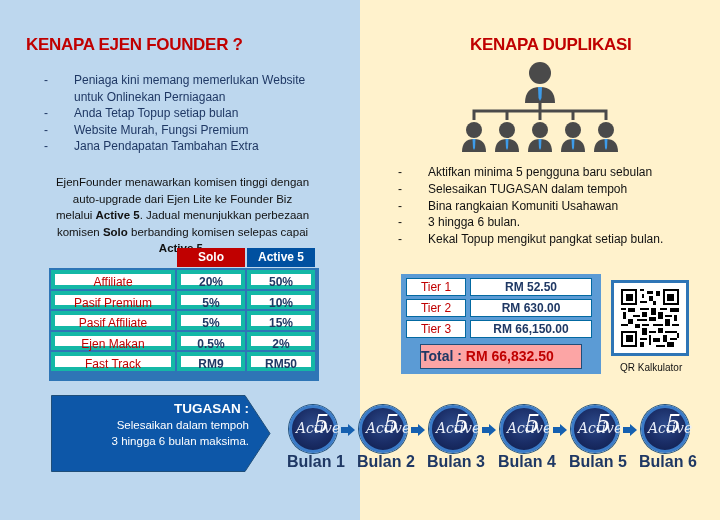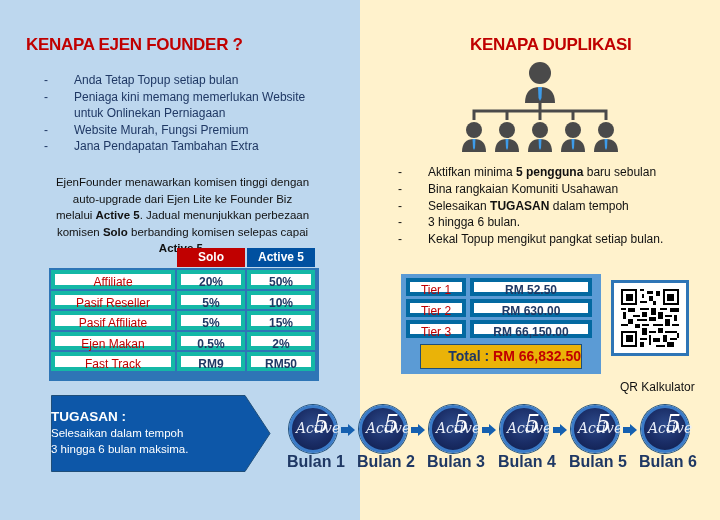--- a/index.html
+++ b/index.html
@@ -10,92 +10,92 @@
 
   .title { position: absolute; font-weight: bold; font-size: 17px; color: #c00000; letter-spacing: -0.3px; }
   .left-title { left: 26px; top: 35px; }
   .right-title { left: 470px; top: 35px; }
 
   .bullets { position: absolute; list-style: none; font-size: 12px; color: #1f3864; line-height: 16.5px; }
   .bullets li { position: relative; padding-left: 30px; }
   .bullets li::before { content: "-"; position: absolute; left: 0; top: 0; }
   .left-bullets { left: 44px; top: 72px; width: 290px; }
   .right-bullets { left: 398px; top: 164px; width: 290px; line-height: 16.8px; color: #111; }
-  .right-bullets b { font-weight: bold; }
+  .right-bullets b { font-weight: normal; }
 
   .desc { position: absolute; left: 55px; top: 174px; width: 255px; font-size: 11.5px; color: #111; text-align: center; line-height: 16.6px; }
 
   
   .comp-hdr { position: absolute; top: 248px; height: 19px; font-weight: bold; font-size: 12px; color: #fff; text-align: center; line-height: 19px; }
   .hdr-solo { left: 177px; width: 68px; background: #c00000; }
   .hdr-active { left: 247px; width: 68px; background: #0050a0; }
   .comp-table { position: absolute; left: 49px; top: 268px; width: 270px; background: #2e75b6; padding: 2px; }
   .comp-row { display: flex; gap: 2px; margin-bottom: 2px; }
   .comp-row:last-child { margin-bottom: 8px; }
   .comp-cell { background: #fff; border: 4px solid #14b8a6; height: 18.5px; line-height: 17px; font-size: 12px; text-align: center; }
   .c-name { width: 124px; color: #c00000; }
   .c-val { width: 68px; font-weight: bold; color: #1f3864; }
 
   
   .org { position: absolute; left: 455px; top: 58px; }
 
   
   .tier-box { position: absolute; left: 401px; top: 274px; width: 200px; height: 100px; background: #5b9bd5; padding: 4px 5px; }
   .tier-row { display: flex; gap: 4px; margin-bottom: 3px; }
-  .tier-cell { background: #fff; border: 4px solid #0369a1; height: 18px; line-height: 16px; font-size: 12px; text-align: center; }
+  .tier-cell { background: #fff; border: 1px solid #0369a1; height: 18px; line-height: 16px; font-size: 12px; text-align: center; }
   .t-name { width: 60px; color: #c00000; }
   .t-val { width: 122px; color: #1f3864; font-weight: bold; }
-  .total-box { margin: 6px auto 0 auto; width: 162px; height: 25px; background: #eab308; border: 1px solid #1f4e79; text-align: right; line-height: 23px; font-weight: bold; font-size: 14px; }
+  .total-box { margin: 6px auto 0 auto; width: 162px; height: 25px; background: #fca5a5; border: 1px solid #1f4e79; text-align: left; line-height: 23px; font-weight: bold; font-size: 14px; }
   .total-label { color: #1f3864; }
   .total-val { color: #c00000; }
 
   .qr-frame { position: absolute; left: 611px; top: 280px; width: 78px; height: 76px; border: 3px solid #2e75b6; background: #fff; padding: 6px; }
-  .qr-caption { position: absolute; left: 620px; top: 380px; font-size: 12px; color: #111; }
+  .qr-caption { position: absolute; left: 620px; top: 362px; font-size: 10px; color: #111; }
 
   
   .task { position: absolute; left: 51px; top: 395px; width: 220px; height: 77px; }
   .task svg { position: absolute; left: 0; top: 0; }
-  .task-text { position: absolute; left: 0; top: 13px; width: 198px; text-align: left; color: #fff; }
+  .task-text { position: absolute; left: 0; top: 5px; width: 198px; text-align: right; color: #fff; }
   .task-title { font-weight: bold; font-size: 13.5px; line-height: 18px; }
   .task-sub { font-size: 11.5px; line-height: 15.5px; }
 
   .steps { position: absolute; left: 287px; top: 405px; }
   .step { position: absolute; width: 52px; text-align: center; }
   .badge { width: 48px; height: 48px; margin: 0 auto; border-radius: 50%; background: radial-gradient(circle at 50% 40%, #2d4a8a 0%, #1a2d66 55%, #0f1d4a 100%); border: 3px solid #3a7bc8; box-shadow: 0 0 0 1px #1f4e79; position: relative; }
   .badge-text { position: absolute; left: 4px; top: 12px; font-family: "DejaVu Serif", serif; font-style: italic; color: #e8eef8; font-size: 14px; }
   .badge-five { position: absolute; right: 5px; top: 3px; font-family: "DejaVu Serif", serif; font-style: italic; color: #fff; font-size: 24px; line-height: 26px; }
   .step-label { margin-top: 0; font-size: 16px; font-weight: bold; color: #1f3864; white-space: nowrap; }
   .arrow { position: absolute; top: 19px; width: 14px; height: 12px; }
 </style>
 </head>
 <body>
 
 <div class="left-panel"></div>
 <div class="right-panel"></div>
 
 <div class="title left-title">KENAPA EJEN FOUNDER ?</div>
 <ul class="bullets left-bullets">
+  <li>Peniaga kini memang memerlukan Website untuk Onlinekan Perniagaan</li>
   <li>Anda Tetap Topup setiap bulan</li>
-  <li>Peniaga kini memang memerlukan Website untuk Onlinekan Perniagaan</li>
   <li>Website Murah, Fungsi Premium</li>
   <li>Jana Pendapatan Tambahan Extra</li>
 </ul>
 
 <div class="desc"><span>EjenFounder menawarkan komisen tinggi dengan auto-upgrade dari Ejen Lite ke Founder Biz melalui </span><b>Active 5</b><span>. Jadual menunjukkan perbezaan komisen </span><b>Solo</b><span> berbanding komisen selepas capai </span><b>Active 5</b><span>.</span></div>
 
 <div class="comp-hdr hdr-solo">Solo</div>
 <div class="comp-hdr hdr-active">Active 5</div>
 <div class="comp-table">
   <div class="comp-row">
     <div class="comp-cell c-name">Affiliate</div>
     <div class="comp-cell c-val">20%</div>
     <div class="comp-cell c-val">50%</div>
   </div>
   <div class="comp-row">
-    <div class="comp-cell c-name">Pasif Reseller</div>
+    <div class="comp-cell c-name">Pasif Premium</div>
     <div class="comp-cell c-val">5%</div>
     <div class="comp-cell c-val">10%</div>
   </div>
   <div class="comp-row">
     <div class="comp-cell c-name">Pasif Affiliate</div>
     <div class="comp-cell c-val">5%</div>
     <div class="comp-cell c-val">15%</div>
   </div>
   <div class="comp-row">
     <div class="comp-cell c-name">Ejen Makan</div>
@@ -139,22 +139,22 @@
     <path d="M17.5 81 L20.5 81 L20 90 L19 92 L18 90 Z"></path>
     <path d="M50.5 81 L53.5 81 L53 90 L52 92 L51 90 Z"></path>
     <path d="M83.5 81 L86.5 81 L86 90 L85 92 L84 90 Z"></path>
     <path d="M116.5 81 L119.5 81 L119 90 L118 92 L117 90 Z"></path>
     <path d="M149.5 81 L152.5 81 L152 90 L151 92 L150 90 Z"></path>
   </g>
 </svg>
 
 <ul class="bullets right-bullets">
   <li><span>Aktifkan minima </span><b>5 pengguna</b><span> baru sebulan</span></li>
+  <li><span>Selesaikan </span><b>TUGASAN</b><span> dalam tempoh</span></li>
   <li><span>Bina rangkaian Komuniti Usahawan</span></li>
-  <li><span>Selesaikan </span><b>TUGASAN</b><span> dalam tempoh</span></li>
   <li><span>3 hingga 6 bulan.</span></li>
   <li><span>Kekal Topup mengikut pangkat setiap bulan.</span></li>
 </ul>
 
 <div class="tier-box">
   <div class="tier-row">
     <div class="tier-cell t-name">Tier 1</div>
     <div class="tier-cell t-val">RM 52.50</div>
   </div>
   <div class="tier-row">

